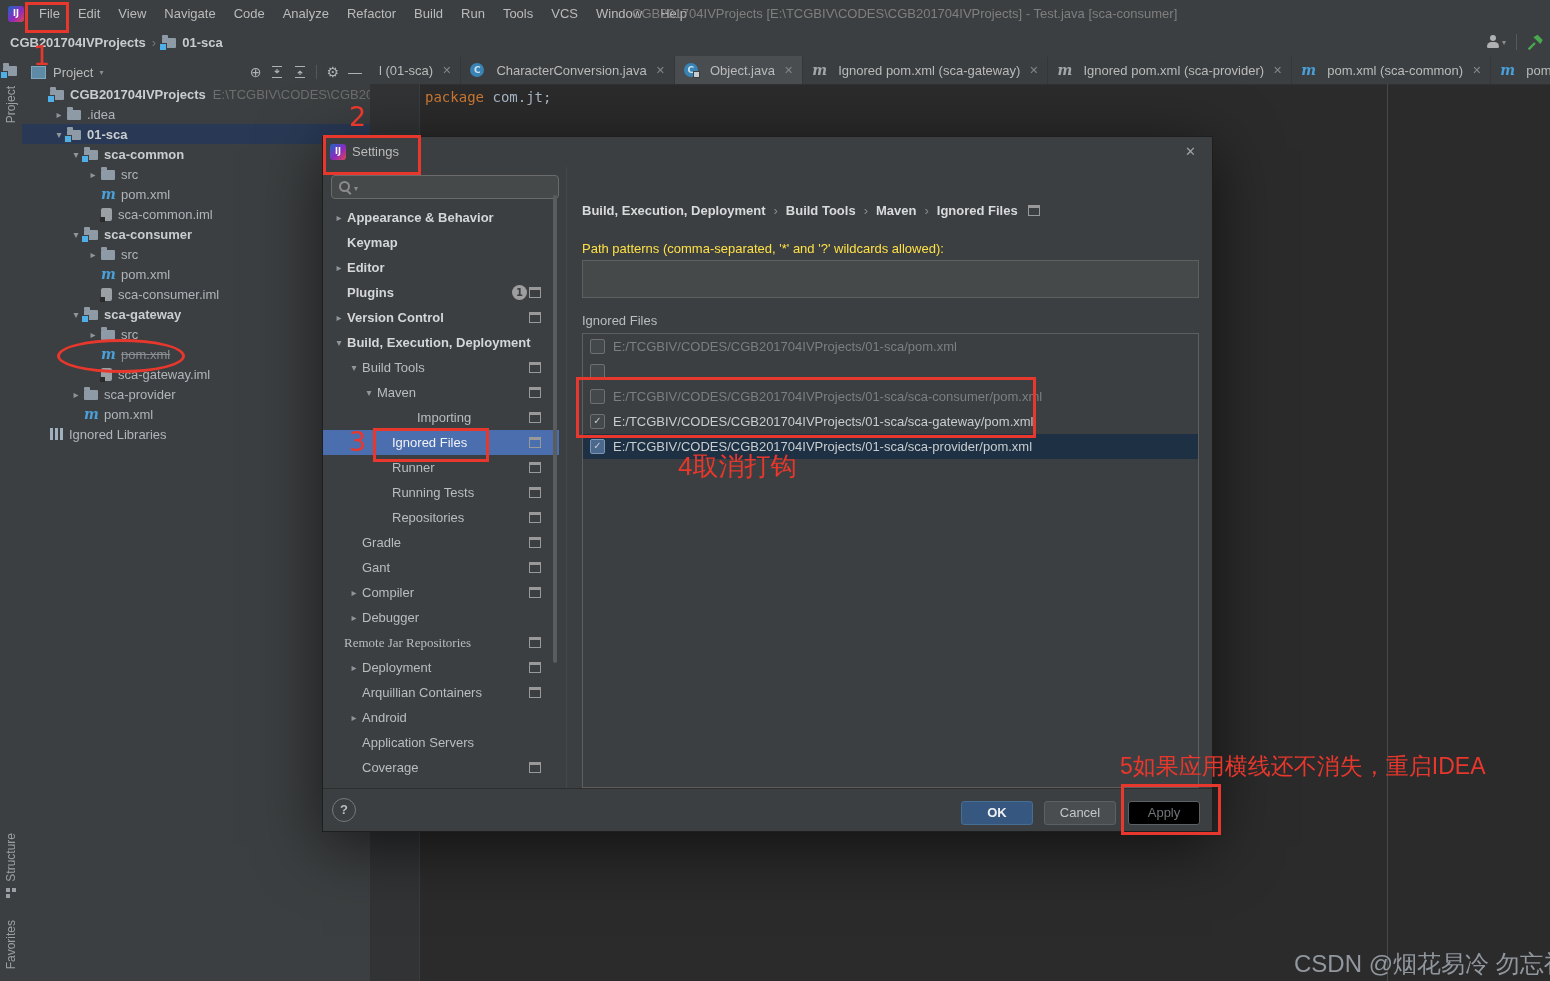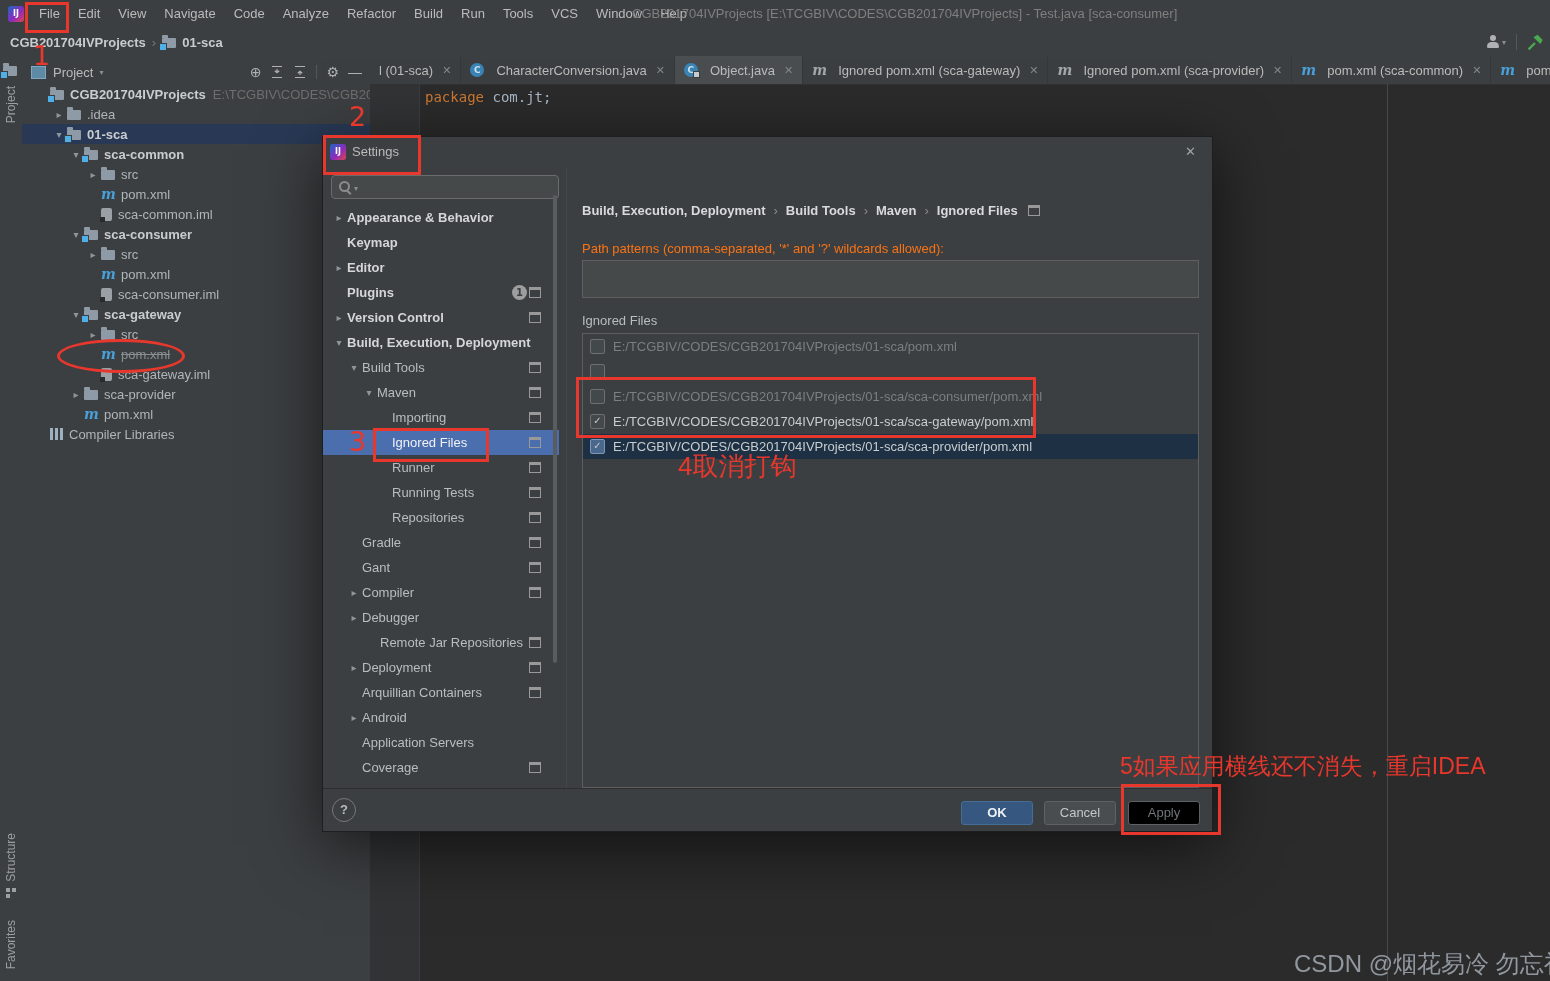--- a/index.html
+++ b/index.html
@@ -76,21 +76,21 @@
   .st-row .b{font-weight:bold;color:#D4D6D8}
   .st-row.sel .b,.st-row.sel span{color:#F0F2F4}
   .st-row .winic{position:absolute;right:12px}
   .st-badge{position:absolute;right:32px;width:15px;height:15px;border-radius:50%;background:#9E9E9E;
             color:#3C3F41;font:bold 10px/15px "DejaVu Sans",sans-serif;text-align:center}
   #dlg-vscroll{position:absolute;left:230px;top:58px;width:4px;height:468px;border-radius:2px;background:#5A5D5F}
   #dlg-divider{position:absolute;left:243px;top:30px;bottom:42px;width:1px;background:#454748}
   #dlg-content{position:absolute;left:259px;top:30px;right:15px;bottom:42px}
   #dlg-crumbs{position:absolute;left:0;top:36px;font-weight:bold;color:#D8DADC;display:flex;align-items:center}
   #dlg-crumbs .sep{color:#8A8A8A;margin:0 8px;font-weight:normal}
-  #pp-label{position:absolute;left:0;top:74px;color:#f97316}
+  #pp-label{position:absolute;left:0;top:74px;color:#fde047}
   #pp-input{position:absolute;left:0;top:93px;width:615px;height:36px;background:#45494A;border:1px solid #5F5F5F}
   #if-label{position:absolute;left:0;top:146px;color:#B9BDBF}
   #file-list{position:absolute;left:0;top:166px;width:617px;height:455px;border:1px solid #5E5E5E;box-sizing:border-box;background:#3C3F41}
   .fl-row{height:25px;display:flex;align-items:center;white-space:nowrap}
   .fl-row.sel{background:#1D3044}
   .fl-row .path{color:#7A7F82}
   .fl-row.on .path{color:#C8CCCE}
   .cb{width:13px;height:13px;margin:0 8px 0 7px;border:1px solid #6F6F6F;border-radius:2px;background:#43494B;
       color:#C7CBCE;font-size:10px;line-height:12px;text-align:center;flex:none}
   .fl-row.sel .cb{background:#4A678C;border-color:#7A96B8}
@@ -266,21 +266,21 @@
         <span>sca-provider</span>
       </div>
       <div class="pt-row" style="padding-left: 46px;">
         <span class="arw"></span>
         <span class="ic ic-maven">m</span>
         <span>pom.xml</span>
       </div>
       <div class="pt-row" style="padding-left: 12px;">
         <span class="arw"></span>
         <span class="ic ic-libraries"></span>
-        <span>Compiler Libraries</span>
+        <span>Ignored Libraries</span>
       </div>
     </div>
 </div>
 
 <div class="abs" id="tab-bar">
     <div class="tab">
       <span>l (01-sca)</span>
       <span class="x">✕</span>
     </div>
     <div class="tab">
@@ -361,42 +361,42 @@
       <div class="st-row" style="padding-left: 23px;">
         <span class="arw">▾</span>
         <span>Build Tools</span>
         <span class="ic ic-win winic"></span>
       </div>
       <div class="st-row" style="padding-left: 38px;">
         <span class="arw">▾</span>
         <span>Maven</span>
         <span class="ic ic-win winic"></span>
       </div>
+      <div class="st-row" style="padding-left: 53px; margin-left: 25px;">
+        <span class="arw"></span>
+        <span>Importing</span>
+        <span class="ic ic-win winic"></span>
+      </div>
+      <div class="st-row sel" style="padding-left: 53px;">
+        <span class="arw"></span>
+        <span>Ignored Files</span>
+        <span class="ic ic-win winic"></span>
+      </div>
       <div class="st-row" style="padding-left: 53px;">
         <span class="arw"></span>
-        <span>Importing</span>
-        <span class="ic ic-win winic"></span>
-      </div>
-      <div class="st-row sel" style="padding-left: 53px;">
-        <span class="arw"></span>
-        <span>Ignored Files</span>
+        <span>Runner</span>
         <span class="ic ic-win winic"></span>
       </div>
       <div class="st-row" style="padding-left: 53px;">
         <span class="arw"></span>
-        <span>Runner</span>
+        <span>Running Tests</span>
         <span class="ic ic-win winic"></span>
       </div>
       <div class="st-row" style="padding-left: 53px;">
         <span class="arw"></span>
-        <span>Running Tests</span>
-        <span class="ic ic-win winic"></span>
-      </div>
-      <div class="st-row" style="padding-left: 53px;">
-        <span class="arw"></span>
         <span>Repositories</span>
         <span class="ic ic-win winic"></span>
       </div>
       <div class="st-row" style="padding-left: 23px;">
         <span class="arw"></span>
         <span>Gradle</span>
         <span class="ic ic-win winic"></span>
       </div>
       <div class="st-row" style="padding-left: 23px;">
         <span class="arw"></span>
@@ -405,21 +405,21 @@
       </div>
       <div class="st-row" style="padding-left: 23px;">
         <span class="arw">▸</span>
         <span>Compiler</span>
         <span class="ic ic-win winic"></span>
       </div>
       <div class="st-row" style="padding-left: 23px;">
         <span class="arw">▸</span>
         <span>Debugger</span>
       </div>
-      <div class="st-row" style="padding-left: 41px;">
+      <div class="st-row" style="padding-left: 5px; font-family: Liberation Serif, serif;">
         <span class="arw"></span>
         <span>Remote Jar Repositories</span>
         <span class="ic ic-win winic"></span>
       </div>
       <div class="st-row" style="padding-left: 23px;">
         <span class="arw">▸</span>
         <span>Deployment</span>
         <span class="ic ic-win winic"></span>
       </div>
       <div class="st-row" style="padding-left: 23px;">

